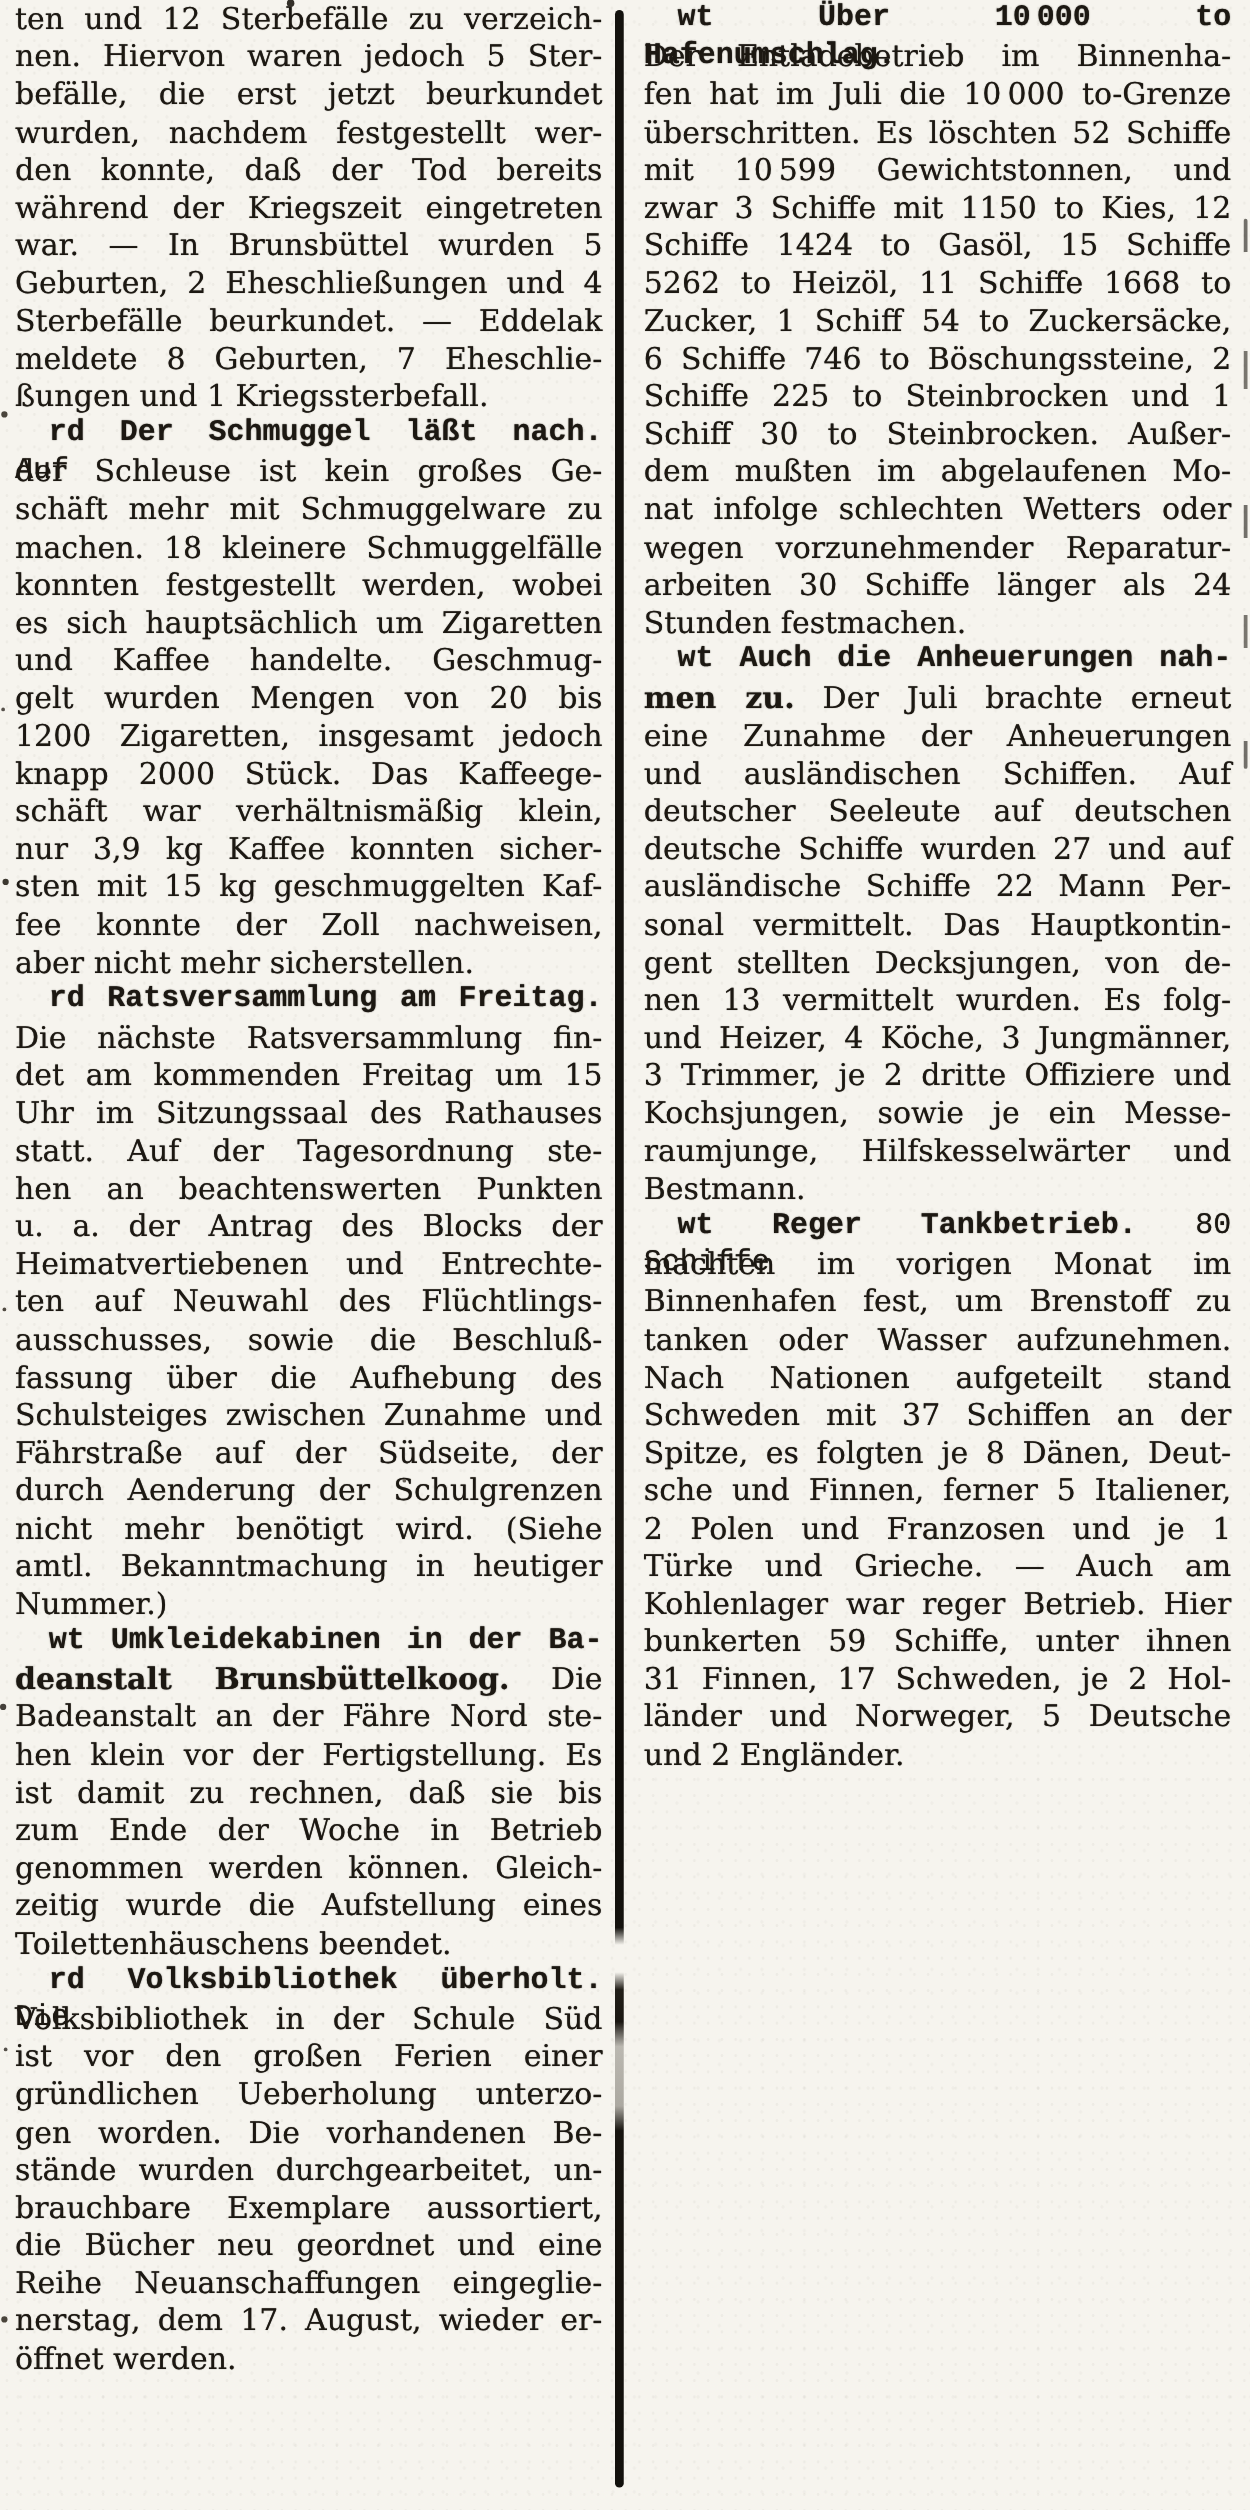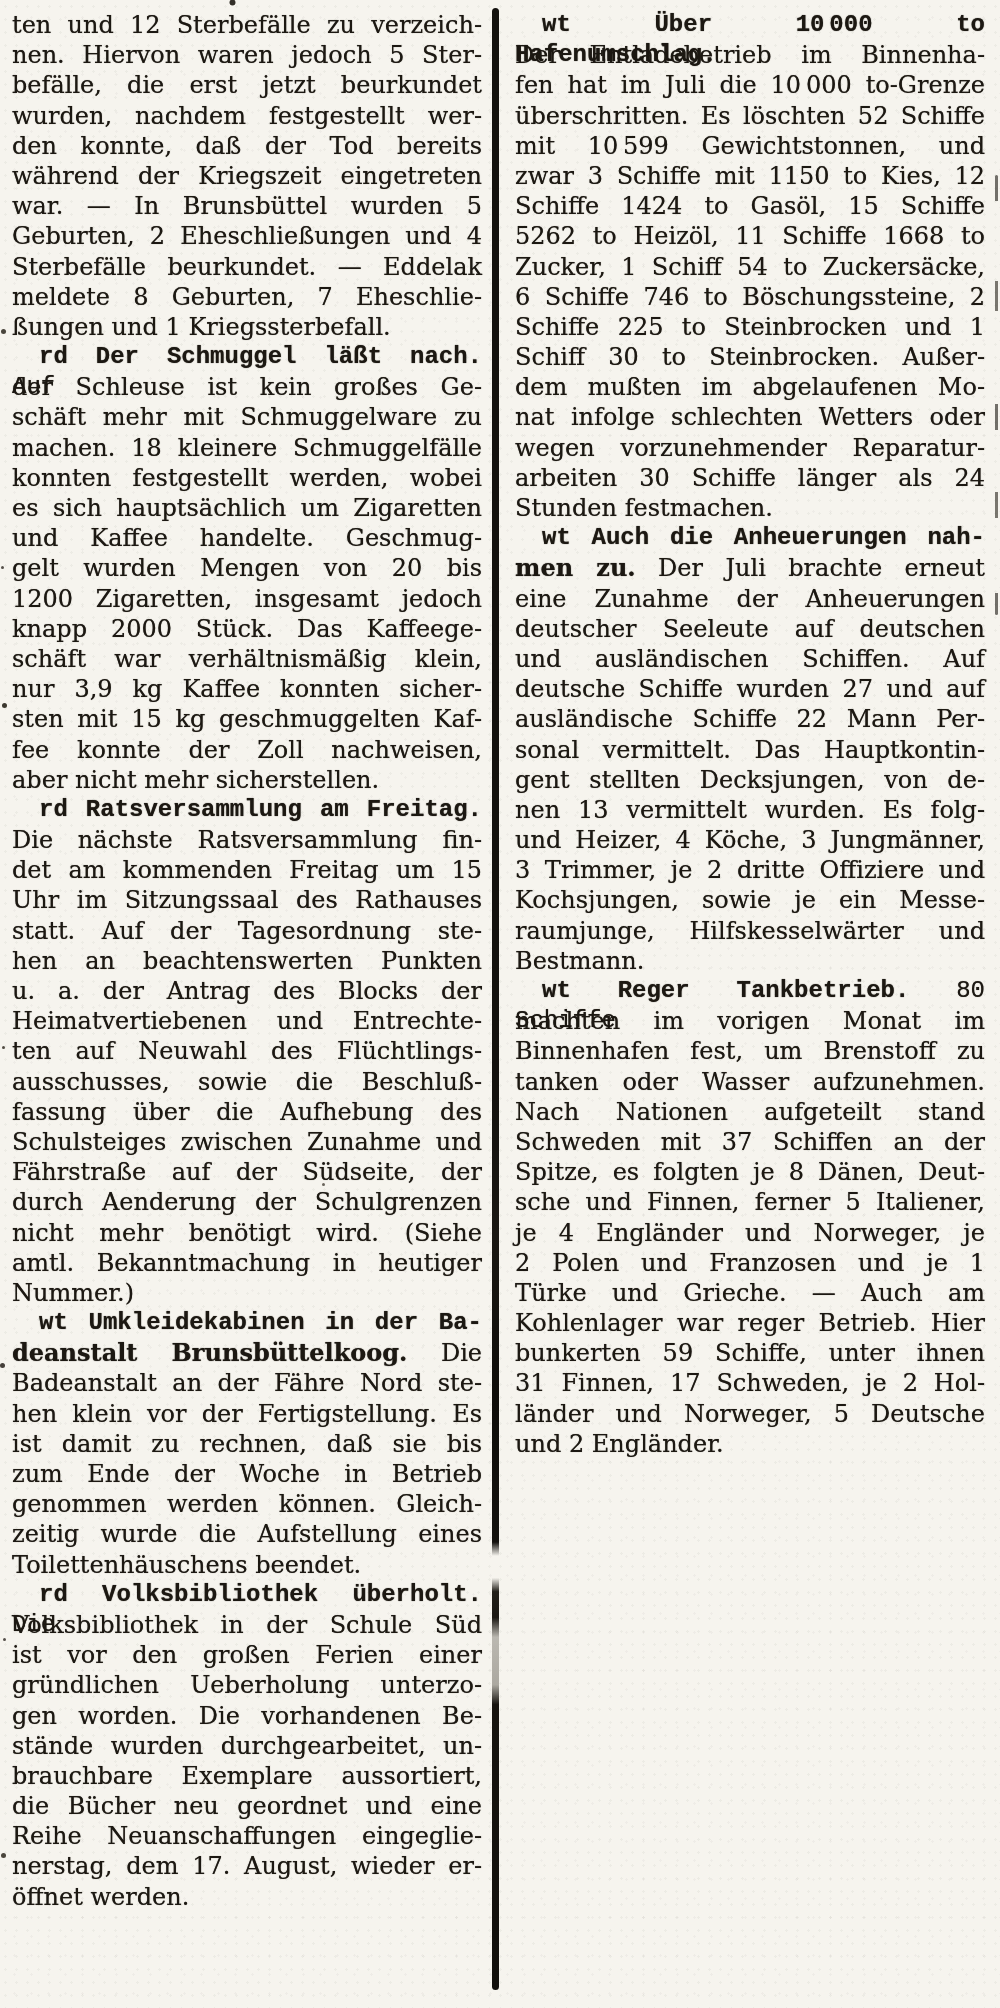--- a/index.html
+++ b/index.html
@@ -10,21 +10,21 @@
     color:#1c1812;
   }
   .page::before{
     content:"";position:absolute;inset:0;pointer-events:none;
     background-image:
       radial-gradient(rgba(70,62,48,.05) 1px, transparent 1.3px),
       radial-gradient(rgba(70,62,48,.04) 1px, transparent 1.4px);
     background-size:11px 13px,17px 19px;
     background-position:0 0,6px 8px;
   }
-  .col{position:absolute;top:10px;width:470px;}
+  .col{position:absolute;top:0;width:470px;}
   .col-left{left:12px;}
   .col-right{left:515px;}
   .para{margin:0;padding:0;}
   .line{
     height:30.2px;line-height:30.2px;font-size:24px;
     text-align:justify;text-align-last:justify;text-justify:inter-word;
     white-space:normal;overflow:visible;
     text-shadow:0 0 .7px rgba(28,24,18,.75);
   }
   .line.last{text-align-last:left;}
@@ -159,43 +159,42 @@
         <div class="line"><span>dem mußten im abgelaufenen Mo-</span></div>
         <div class="line"><span>nat infolge schlechten Wetters oder</span></div>
         <div class="line"><span>wegen vorzunehmender Reparatur-</span></div>
         <div class="line"><span>arbeiten 30 Schiffe länger als 24</span></div>
         <div class="line last"><span>Stunden festmachen.</span></div>
       </div>
       <div class="para">
         <div class="line indent"><span class="b">wt Auch die Anheuerungen nah-</span></div>
         <div class="line"><span class="b">men zu.</span><span> Der Juli brachte erneut</span></div>
         <div class="line"><span>eine Zunahme der Anheuerungen</span></div>
+        <div class="line"><span>und ausländischen Schiffen. Auf</span></div>
         <div class="line"><span>deutscher Seeleute auf deutschen</span></div>
-        <div class="line"><span>und ausländischen Schiffen. Auf</span></div>
         <div class="line"><span>deutsche Schiffe wurden 27 und auf</span></div>
         <div class="line"><span>ausländische Schiffe 22 Mann Per-</span></div>
         <div class="line"><span>sonal vermittelt. Das Hauptkontin-</span></div>
         <div class="line"><span>gent stellten Decksjungen, von de-</span></div>
         <div class="line"><span>nen 13 vermittelt wurden. Es folg-</span></div>
         <div class="line"><span>und Heizer, 4 Köche, 3 Jungmänner,</span></div>
         <div class="line"><span>3 Trimmer, je 2 dritte Offiziere und</span></div>
         <div class="line"><span>Kochsjungen, sowie je ein Messe-</span></div>
         <div class="line"><span>raumjunge, Hilfskesselwärter und</span></div>
         <div class="line last"><span>Bestmann.</span></div>
       </div>
       <div class="para">
         <div class="line indent"><span class="b">wt Reger Tankbetrieb.</span><span> 80 Schiffe</span></div>
         <div class="line"><span>machten im vorigen Monat im</span></div>
         <div class="line"><span>Binnenhafen fest, um Brenstoff zu</span></div>
         <div class="line"><span>tanken oder Wasser aufzunehmen.</span></div>
         <div class="line"><span>Nach Nationen aufgeteilt stand</span></div>
         <div class="line"><span>Schweden mit 37 Schiffen an der</span></div>
         <div class="line"><span>Spitze, es folgten je 8 Dänen, Deut-</span></div>
         <div class="line"><span>sche und Finnen, ferner 5 Italiener,</span></div>
-        <div class="line"><span>je 4 Engländer und Norweger, je</span></div>
         <div class="line"><span>2 Polen und Franzosen und je 1</span></div>
         <div class="line"><span>Türke und Grieche. — Auch am</span></div>
         <div class="line"><span>Kohlenlager war reger Betrieb. Hier</span></div>
         <div class="line"><span>bunkerten 59 Schiffe, unter ihnen</span></div>
         <div class="line"><span>31 Finnen, 17 Schweden, je 2 Hol-</span></div>
         <div class="line"><span>länder und Norweger, 5 Deutsche</span></div>
         <div class="line last"><span>und 2 Engländer.</span></div>
       </div>
     </div>
   <div class="edge-right"></div>

